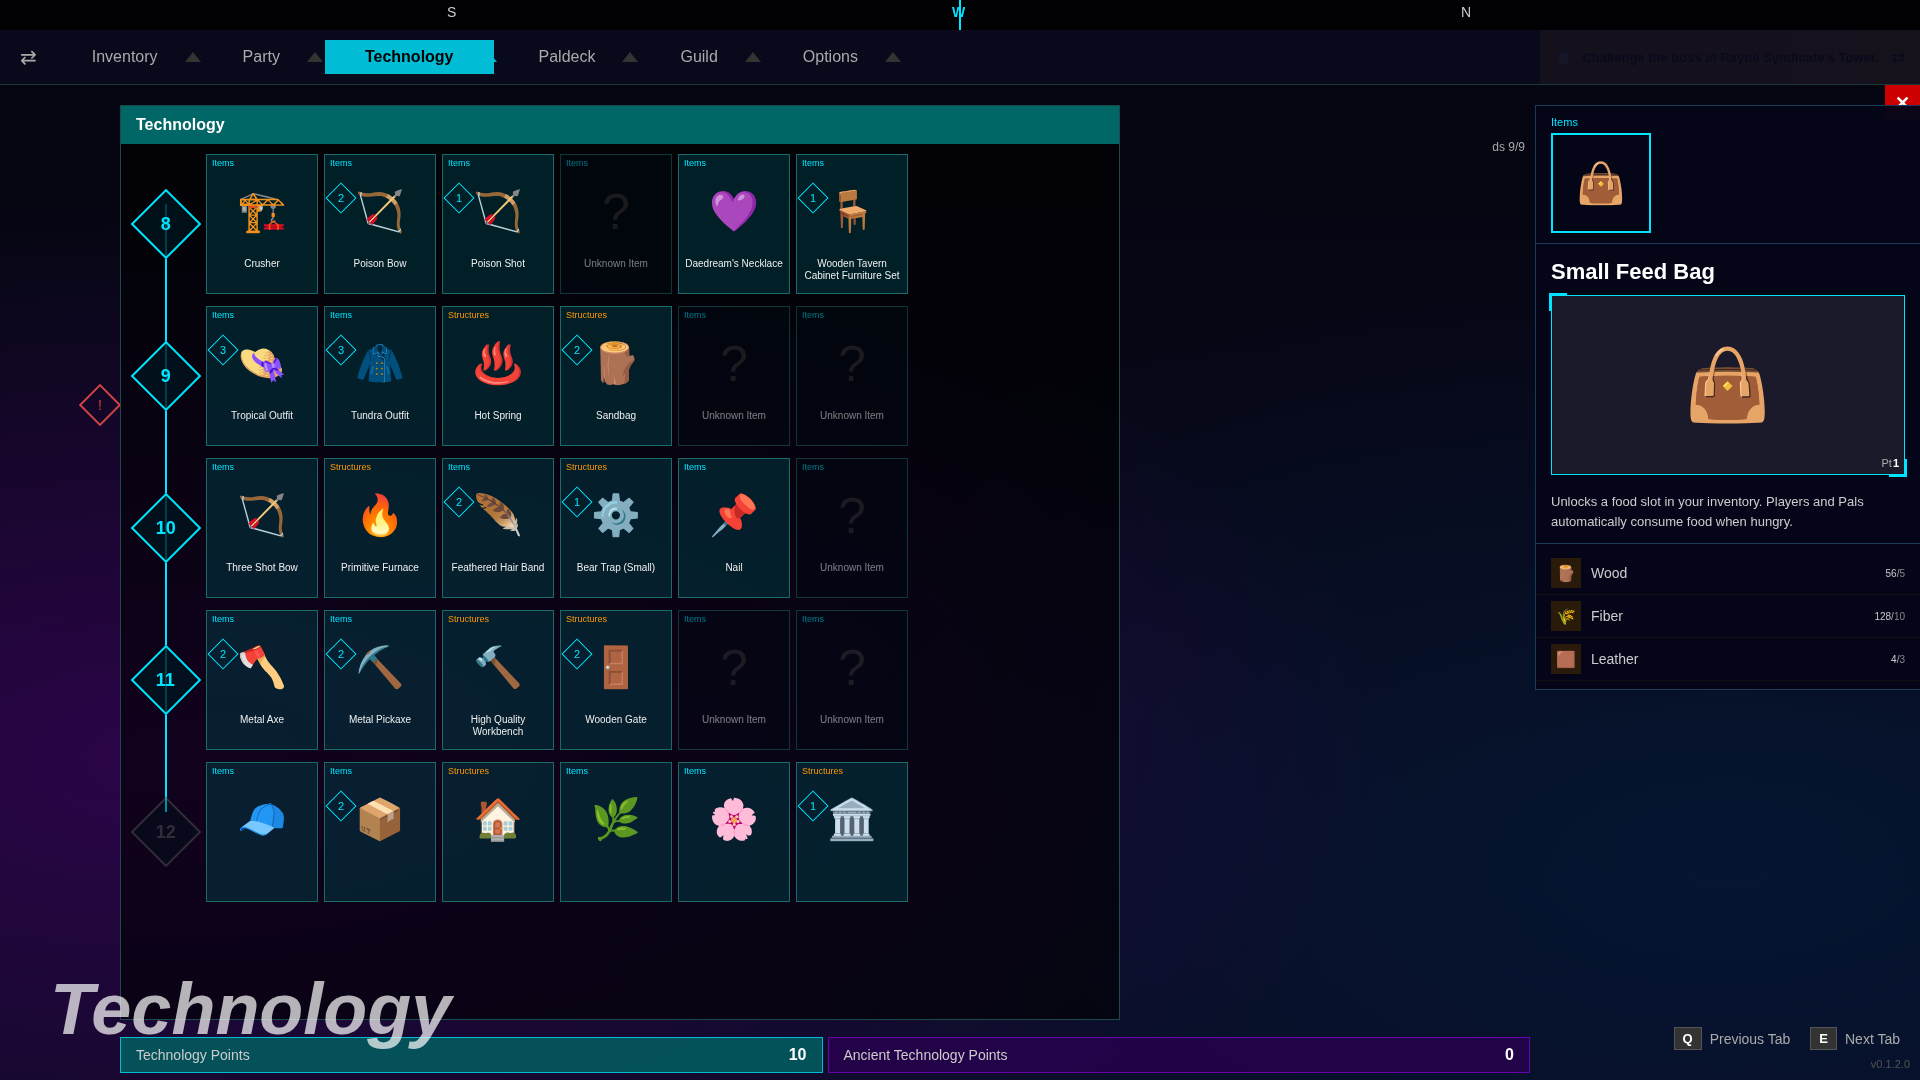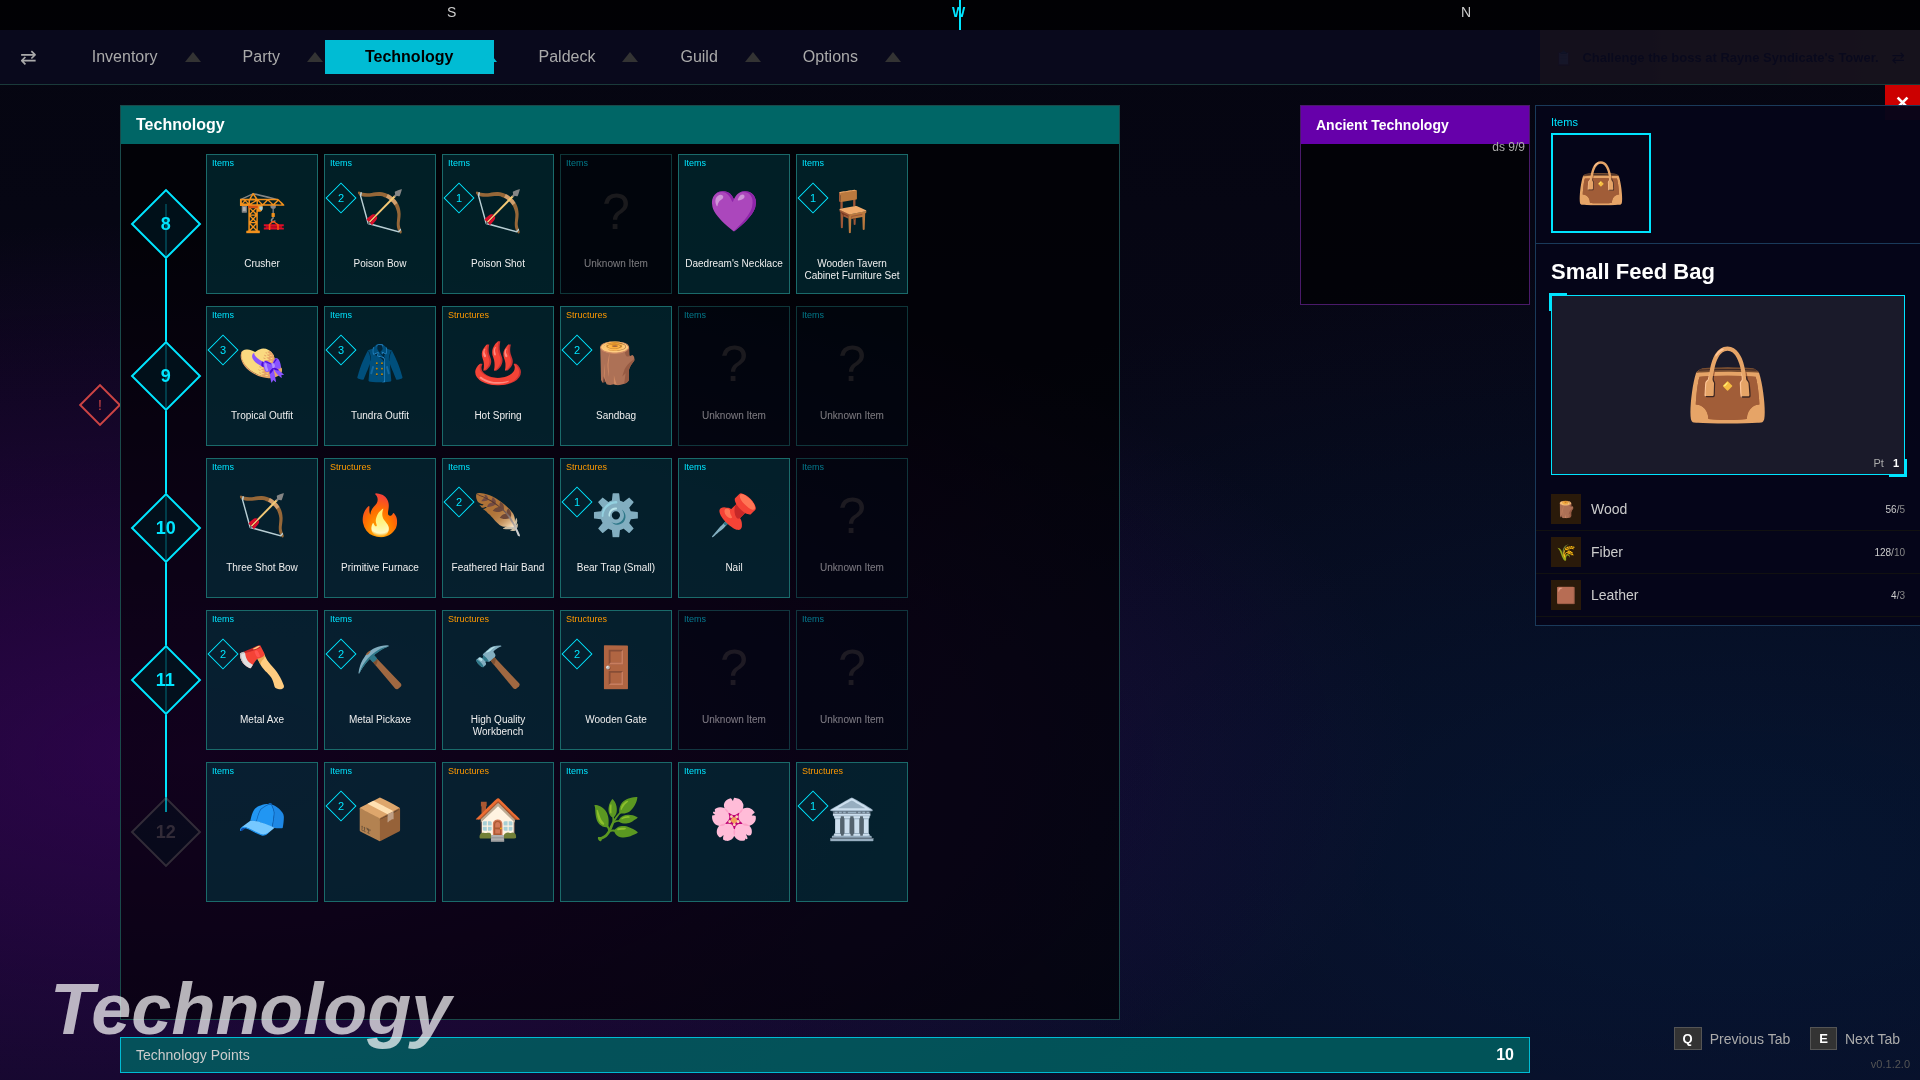--- a/index.html
+++ b/index.html
@@ -369,21 +369,21 @@
       text-align: center;
     }
 
     .detail-pt {
       position: absolute;
       bottom: 5px;
       right: 5px;
       font-size: 11px;
       color: #aaa;
       display: flex;
-      gap: 9px;
+      gap: 1px;
     }
     .detail-pt-val {
       color: white;
       font-weight: bold;
     }
 
     .detail-desc {
       padding: 12px 15px;
       font-size: 13px;
       color: #ccc;
@@ -875,28 +875,20 @@
                 </div>
               🏛️
             </div>
           </div>
         </div>
       </div>
 
     </div>
   </div>
 
-  <div class="ancient-panel">
-    <div class="ancient-header">
-      <span>Ancient Technology</span>
-    </div>
-    <div class="ancient-body">
-      
-    </div>
-  </div>
 
   <div class="ancient-seeds">
     ds <span>9/9</span>
   </div>
 
   <div class="detail-panel">
 
     <div style="padding: 10px 15px; border-bottom: 1px solid #1a3a5a;">
       <div style="font-size:11px; color:#00e5ff;">Items</div>
       <div style="width:100px; height:100px; border:2px solid #00e5ff; display:flex; align-items:center; justify-content:center; margin-top:5px; font-size:40px;">
@@ -907,20 +899,21 @@
     <div class="detail-header">Small Feed Bag</div>
 
     <div class="detail-corners">
       <div class="detail-img">👜</div>
       <div class="detail-pt">
         <span>Pt</span>
         <span class="detail-pt-val">1</span>
       </div>
     </div>
 
+    <div class="detail-desc">Unlocks a food slot in your inventory. Players and Pals automatically consume food when hungry.</div>
 
     <div class="detail-resources">
       <div class="resource-row">
         <div class="resource-icon">🪵</div>
         <div class="resource-name">Wood</div>
         <div class="resource-count">
           <span class="have">56</span>/<span class="need">5</span>
         </div>
       </div>
       <div class="resource-row">
@@ -938,20 +931,24 @@
         </div>
       </div>
     </div>
   </div>
 
   <div class="bottom-bar">
     <div class="tech-points-bar">
       <span class="tech-points-label">Technology Points</span>
       <span class="tech-points-val">10</span>
     </div>
+    <div class="ancient-points-bar">
+      <span class="tech-points-label">Ancient Technology Points</span>
+      <span class="tech-points-val">0</span>
+    </div>
   </div>
 
 </div>
 
 <div class="page-title">Technology</div>
 
 <div class="shortcuts">
   <div class="shortcut-item">
     <span class="key-badge">Q</span>
     <span>Previous Tab</span>

